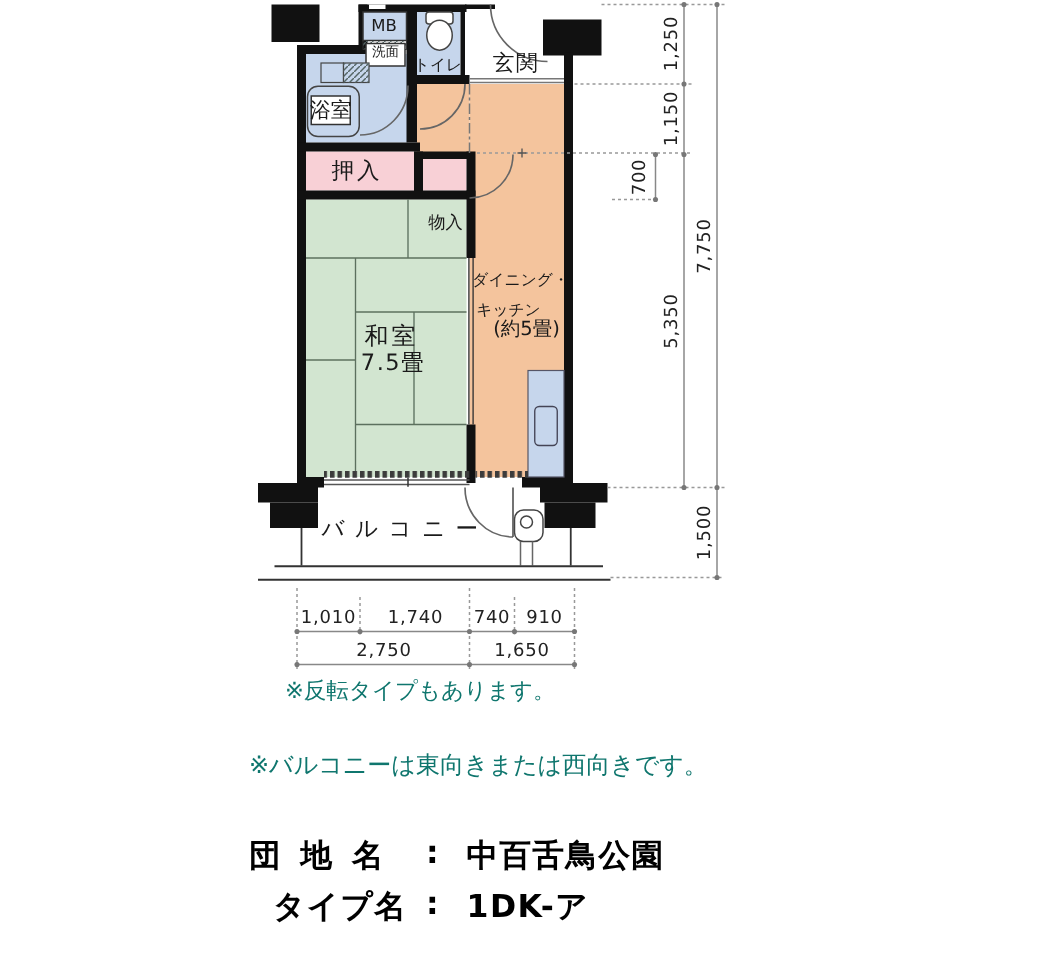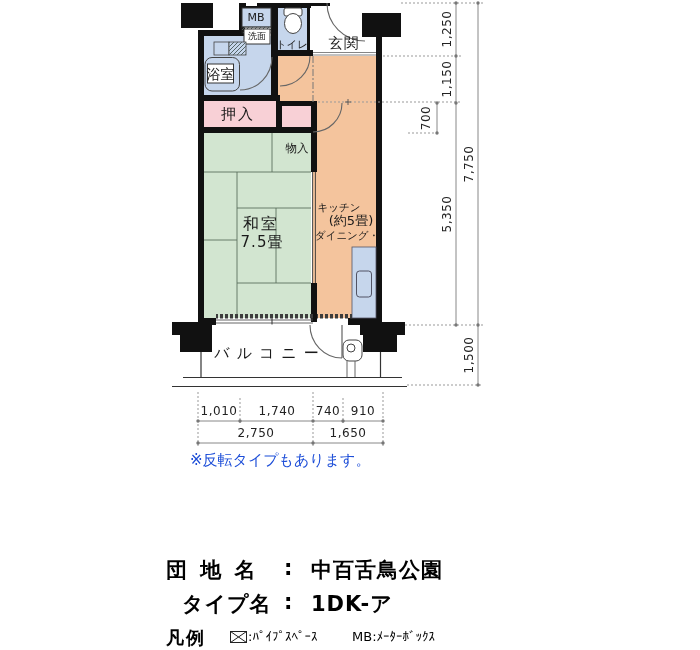--- a/index.html
+++ b/index.html
@@ -3,21 +3,21 @@
 <meta charset="utf-8">
 <style>
   html,body{margin:0;padding:0;background:#fff;}
   #stage{position:relative;width:700px;height:650px;background:#ffffff;overflow:hidden;
          font-family:"DejaVu Sans","Liberation Sans",sans-serif;color:#1a1a1a;}
   .room{position:absolute;}
   .lbl{position:absolute;transform:translate(-50%,-50%);white-space:nowrap;color:#1a1a1a;line-height:1;}
   .vlbl{position:absolute;transform:translate(-50%,-50%) rotate(-90deg);white-space:nowrap;color:#222;line-height:1;}
   .dim{font-size:12px;letter-spacing:.5px;color:#222;}
   svg.overlay{position:absolute;left:0;top:0;}
-  .note{position:absolute;white-space:nowrap;color:#1d4ed8;text-align:center;}
+  .note{position:absolute;white-space:nowrap;color:#0f766e;text-align:center;}
   .inforow{position:absolute;white-space:nowrap;color:#000;font-weight:600;}
   .legendrow{position:absolute;white-space:nowrap;color:#000;}
 </style>
 </head>
 <body>
 
 <div id="stage">
 
   <div class="room" style="left:204px;top:36px;width:68px;height:59px;background:#c6d6ec;"></div>
   <div class="room" style="left:278px;top:6px;width:29px;height:44px;background:#c6d6ec;"></div>
@@ -164,55 +164,47 @@
 
   <div class="lbl" style="left:256px;top:17px;font-size:11px;">MB</div>
   <div class="lbl" style="left:257px;top:36px;font-size:9px;">洗面</div>
   <div class="lbl" style="left:292px;top:44px;font-size:10.5px;">トイレ</div>
   <div class="lbl" style="left:344px;top:43px;font-size:14.5px;letter-spacing:1px;">玄関</div>
   <div class="lbl" style="left:220.5px;top:73.5px;font-size:14px;">浴室</div>
   <div class="lbl" style="left:238px;top:114px;font-size:15px;letter-spacing:2px;">押入</div>
   <div class="lbl" style="left:297px;top:128px;font-size:11.5px;margin-top:21px;">物入</div>
   <div class="lbl" style="left:261px;top:224px;font-size:16px;letter-spacing:2px;">和室</div>
   <div class="lbl" style="left:262px;top:242px;font-size:15px;letter-spacing:1px;">7.5畳</div>
-  <div class="lbl" style="left:347px;top:187px;font-size:10.5px;margin-top:48px;">ダイニング・</div>
+  <div class="lbl" style="left:347px;top:187px;font-size:10.5px;">ダイニング・</div>
   <div class="lbl" style="left:339px;top:207px;font-size:10.5px;">キッチン</div>
   <div class="lbl" style="left:351px;top:220px;font-size:13px;">(約5畳)</div>
   <div class="lbl" style="left:270px;top:353px;font-size:15px;letter-spacing:7px;">バルコニー</div>
 
   <div class="vlbl dim" style="left:447px;top:29px;">1,250</div>
   <div class="vlbl dim" style="left:447px;top:79px;">1,150</div>
   <div class="vlbl dim" style="left:426px;top:118px;">700</div>
   <div class="vlbl dim" style="left:447px;top:214px;">5,350</div>
   <div class="vlbl dim" style="left:469px;top:164px;">7,750</div>
   <div class="vlbl dim" style="left:469px;top:355px;">1,500</div>
 
   <div class="lbl dim" style="left:219px;top:411px;text-align:right;">1,010</div>
   <div class="lbl dim" style="left:277px;top:411px;">1,740</div>
   <div class="lbl dim" style="left:328px;top:411px;">740</div>
   <div class="lbl dim" style="left:363px;top:411px;">910</div>
   <div class="lbl dim" style="left:256px;top:433px;">2,750</div>
   <div class="lbl dim" style="left:348px;top:433px;">1,650</div>
 
   <div class="note" style="left:190px;top:451px;font-size:15px;">※反転タイプもあります。</div>
+  <div class="note" style="left:166px;top:500px;font-size:16px;">※バルコニーは東向きまたは西向きです。</div>
 
   <div class="inforow" style="top:556px;left:0;width:700px;font-size:21px;">
     <span style="position:absolute;left:166px;letter-spacing:3px;">団 地 名</span>
     <span style="position:absolute;left:284px;">:</span>
     <span style="position:absolute;left:311px;letter-spacing:1px;">中百舌鳥公園</span>
   </div>
   <div class="inforow" style="top:590px;left:0;width:700px;font-size:21px;">
     <span style="position:absolute;left:166px;letter-spacing:1px;margin-left:16px;">タイプ名</span>
     <span style="position:absolute;left:284px;">:</span>
     <span style="position:absolute;left:311px;letter-spacing:1px;">1DK-ア</span>
   </div>
 
-  <div class="legendrow" style="top:625px;left:0;width:700px;height:25px;">
-    <span style="position:absolute;left:166px;top:1px;font-size:18px;font-weight:600;letter-spacing:2px;">凡例</span>
-    <svg width="17" height="12" style="position:absolute;left:230px;top:6px;">
-      <rect x="0.5" y="0.5" width="16" height="11" fill="none" stroke="#222" stroke-width="1"></rect>
-      <path d="M0.5,0.5 L16.5,11.5 M16.5,0.5 L0.5,11.5" stroke="#222" stroke-width="1" fill="none"></path>
-    </svg>
-    <span style="position:absolute;left:248px;top:4px;font-size:13px;">:ﾊﾟｲﾌﾟｽﾍﾟｰｽ</span>
-    <span style="position:absolute;left:352px;top:4px;font-size:13px;">MB:ﾒｰﾀｰﾎﾞｯｸｽ</span>
-  </div>
 
 </div>
 
 </body></html>

